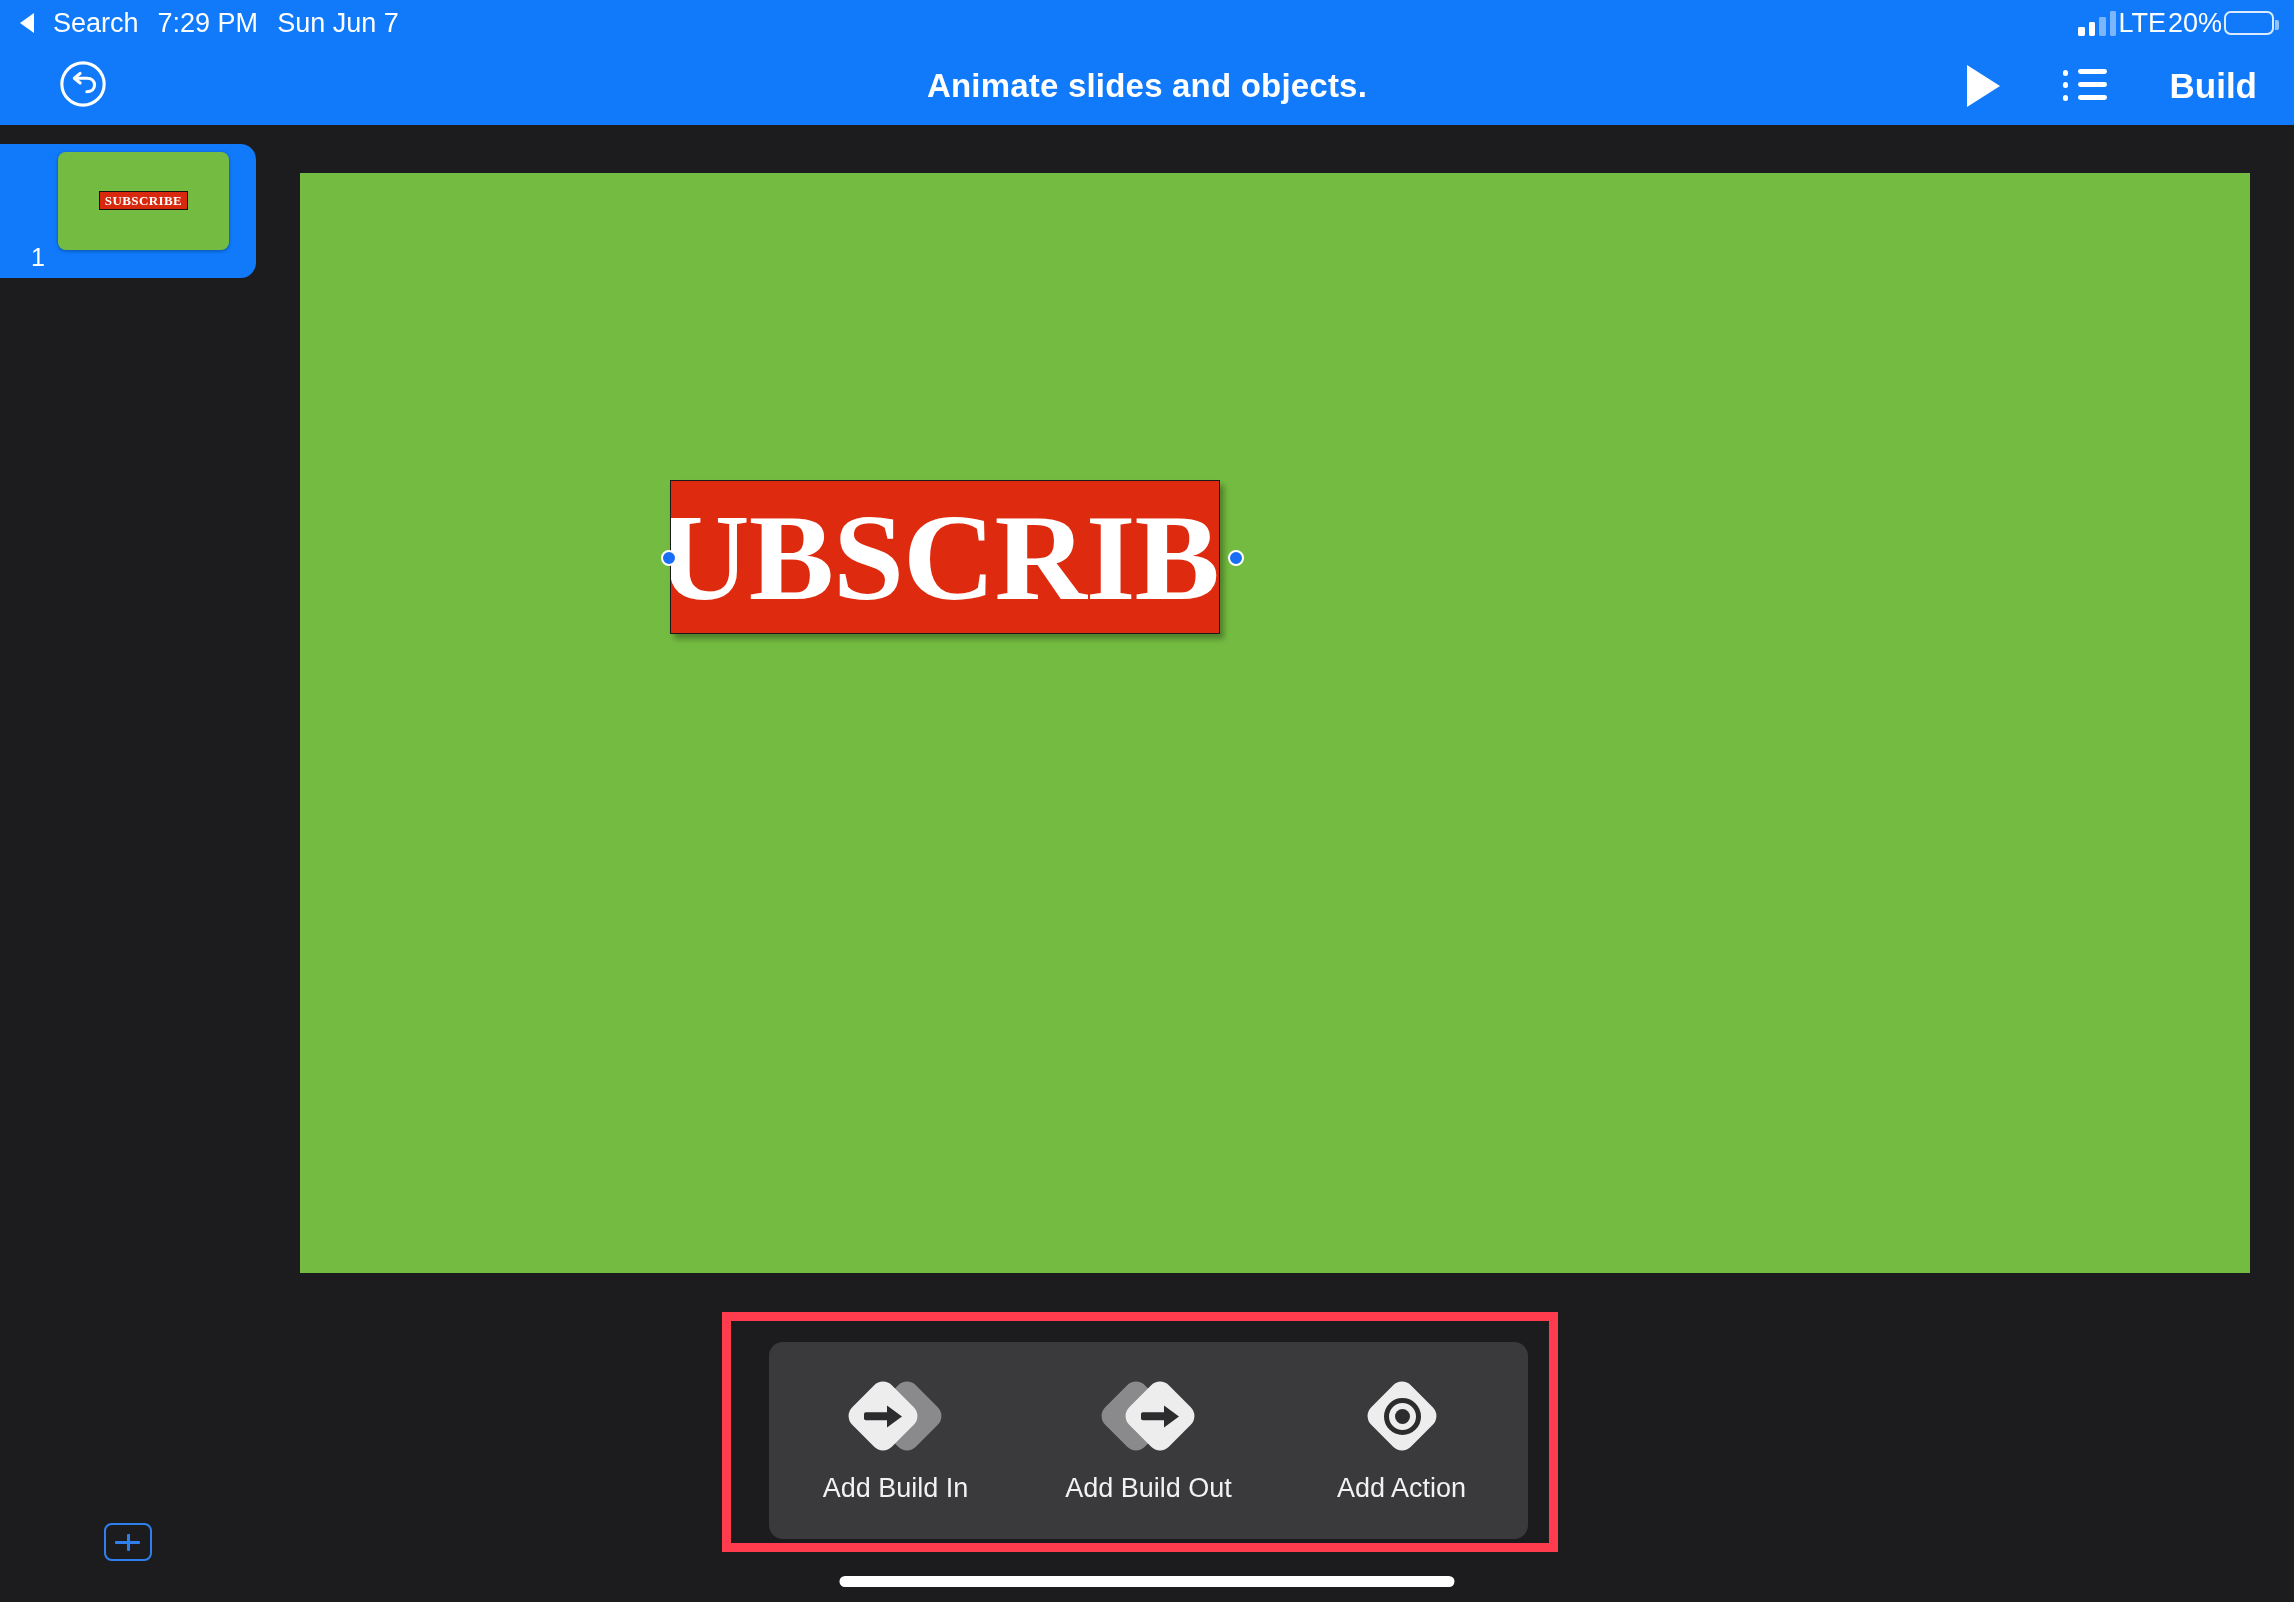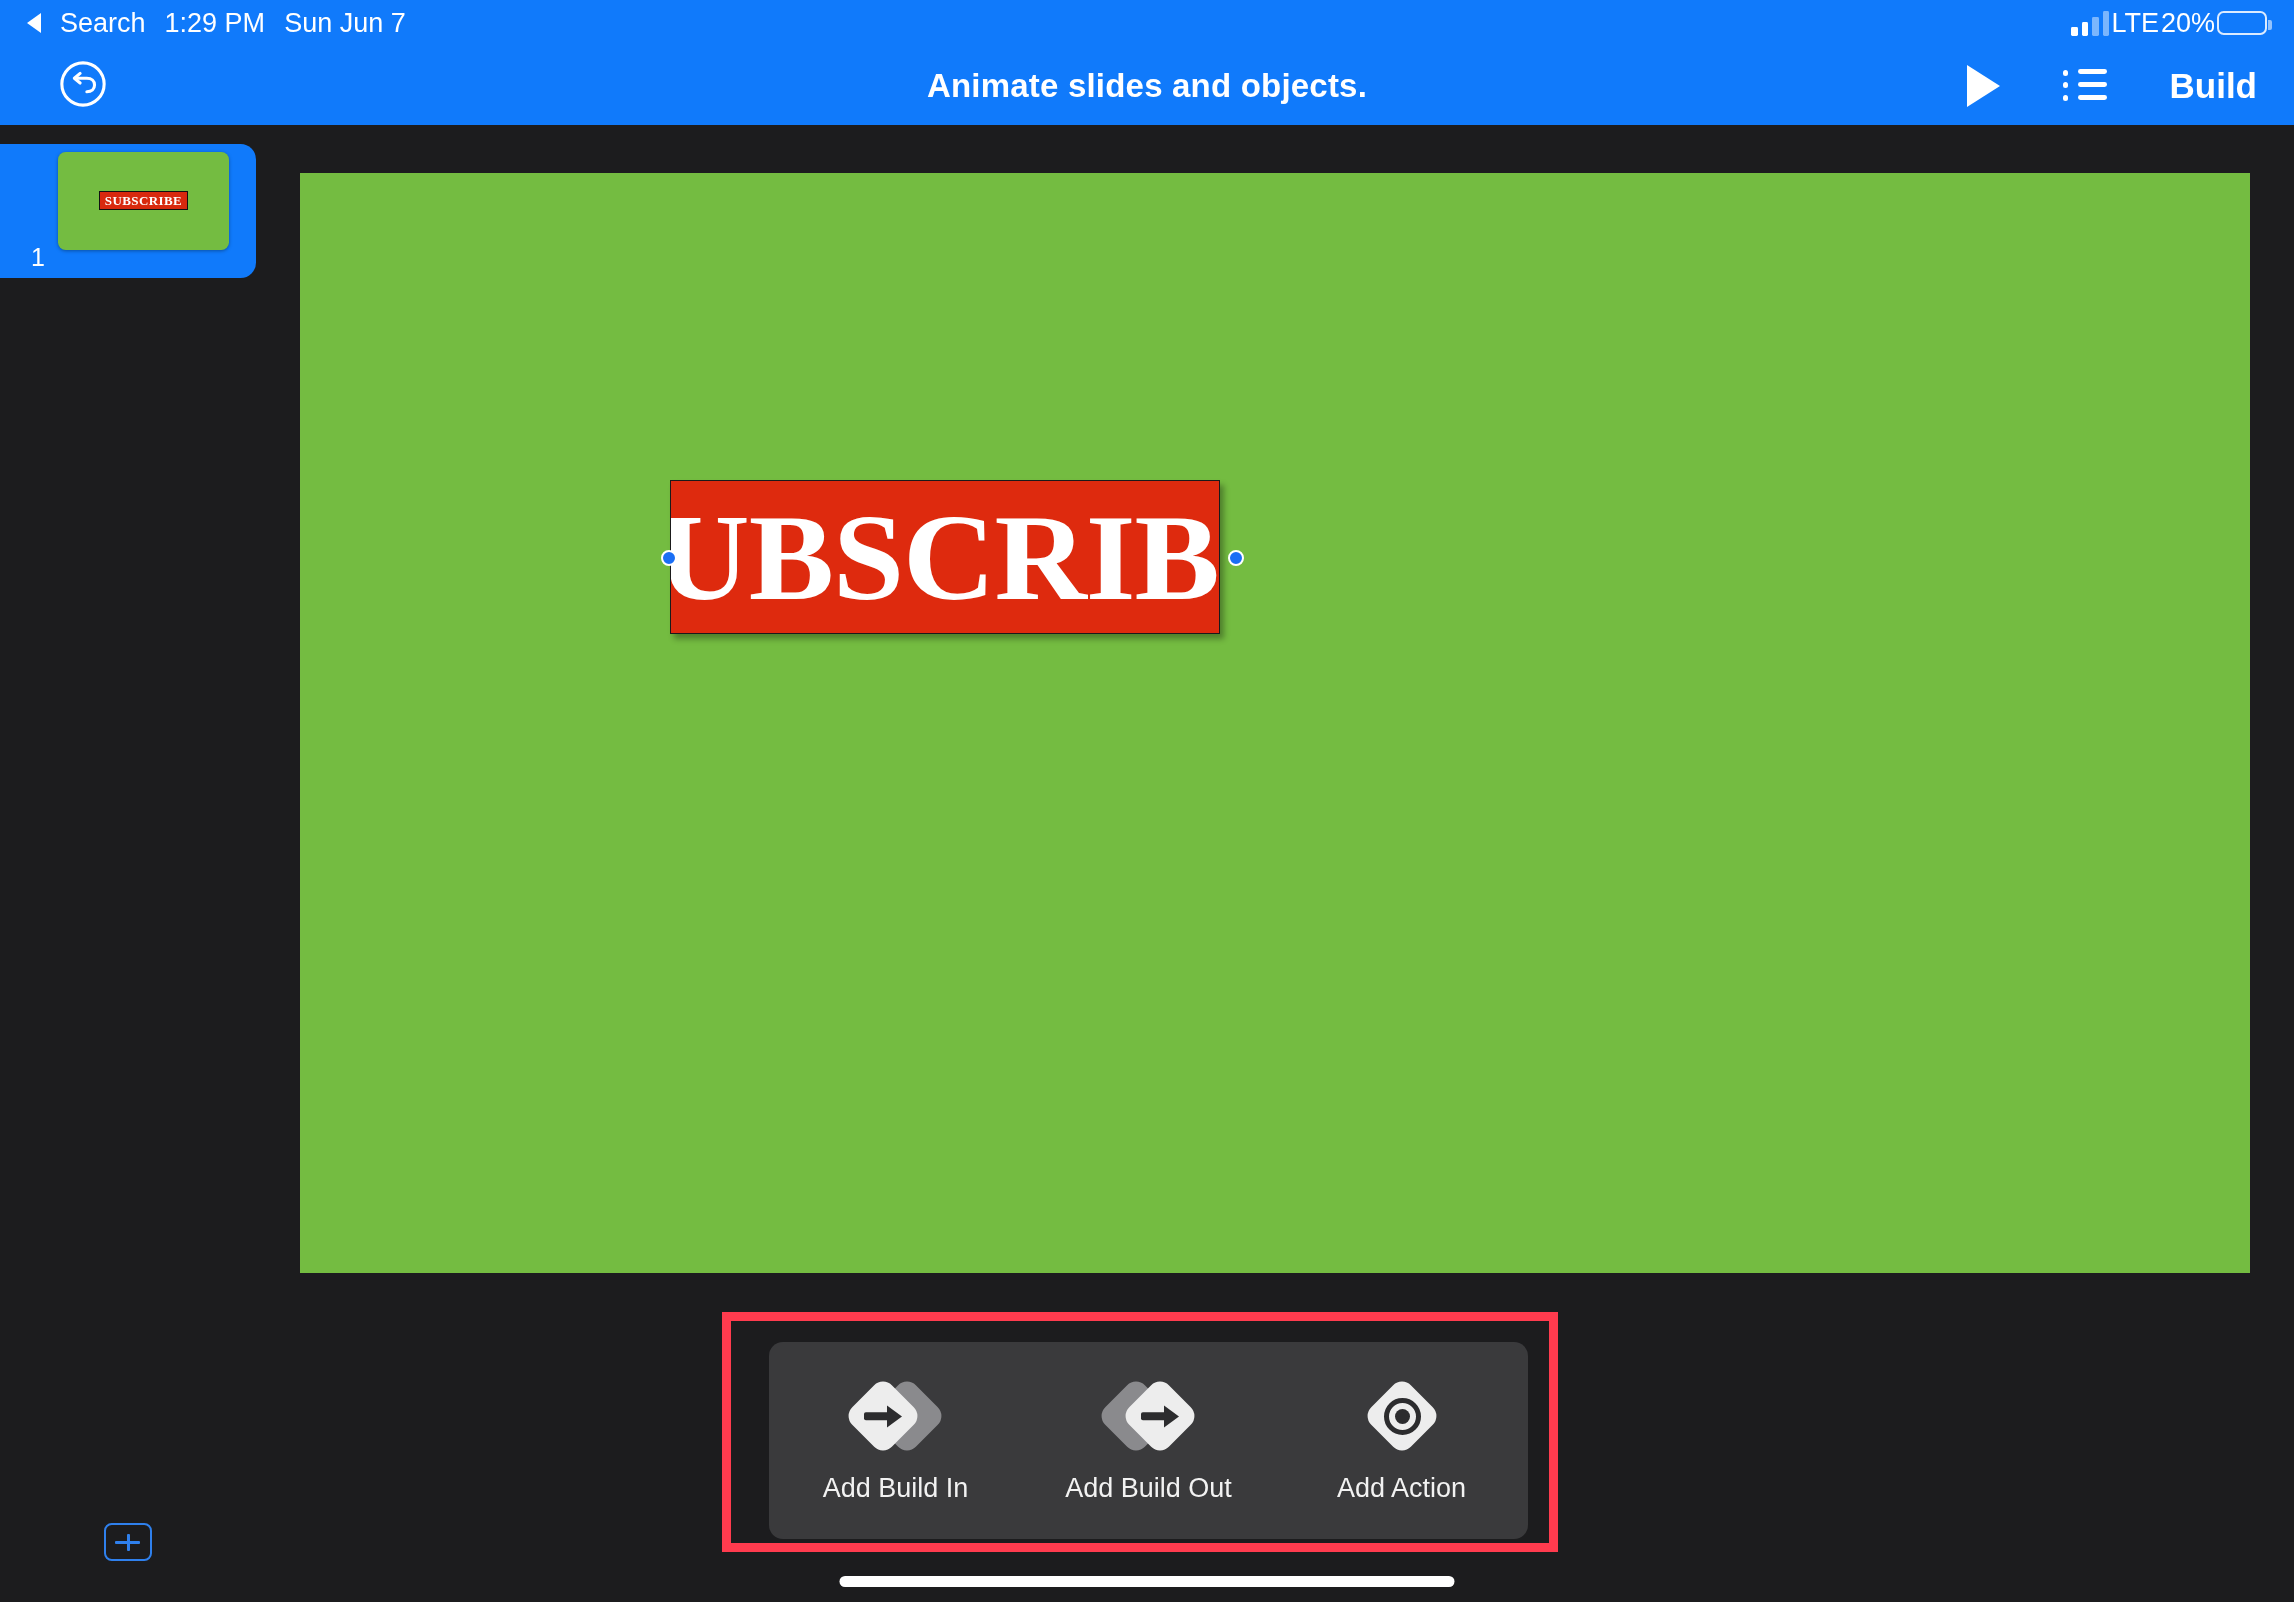--- a/index.html
+++ b/index.html
@@ -9,21 +9,21 @@
     font-family:"Liberation Sans", sans-serif;
     overflow:hidden;
   }
   #app { position:relative; width:2294px; height:1602px; }
 
   
   .statusbar{
     position:absolute; left:0; top:0; width:2294px; height:46px;
     background:#107AFB; color:#fff;
     display:flex; align-items:center; justify-content:space-between;
-    padding:0 27px; font-size:27px; font-weight:500;
+    padding:0 20px; font-size:27px; font-weight:500;
   }
   .sb-left{ display:flex; align-items:center; gap:19px; }
   .sb-back-tri{
     width:0;height:0;border-style:solid;border-width:10.6px 14.4px 10.6px 0;
     border-color:transparent #fff transparent transparent; display:block;
   }
   .sb-right{ display:flex; align-items:center; gap:2px; }
   .sig{ display:flex; align-items:flex-end; gap:3.8px; height:25px; }
   .sig i{ display:block; width:6.7px; background:#fff; border-radius:1.4px; }
   .sig i.b1{height:8.6px;}   .sig i.b2{height:13.4px;}
@@ -174,21 +174,21 @@
 </style>
 </head>
 <body>
 
 <div id="app">
 
   <div class="statusbar">
     <div class="sb-left">
       <span class="sb-back-tri"></span>
       <span>Search</span>
-      <span>1:29 PM</span>
+      <span>7:29 PM</span>
       <span>Sun Jun 7</span>
     </div>
     <div class="sb-right">
       <span class="sig">
         <i class="b1"></i>
           <i class="b2"></i>
           <i class="b3"></i>
           <i class="b4"></i>
       </span>
       <span>LTE</span>

